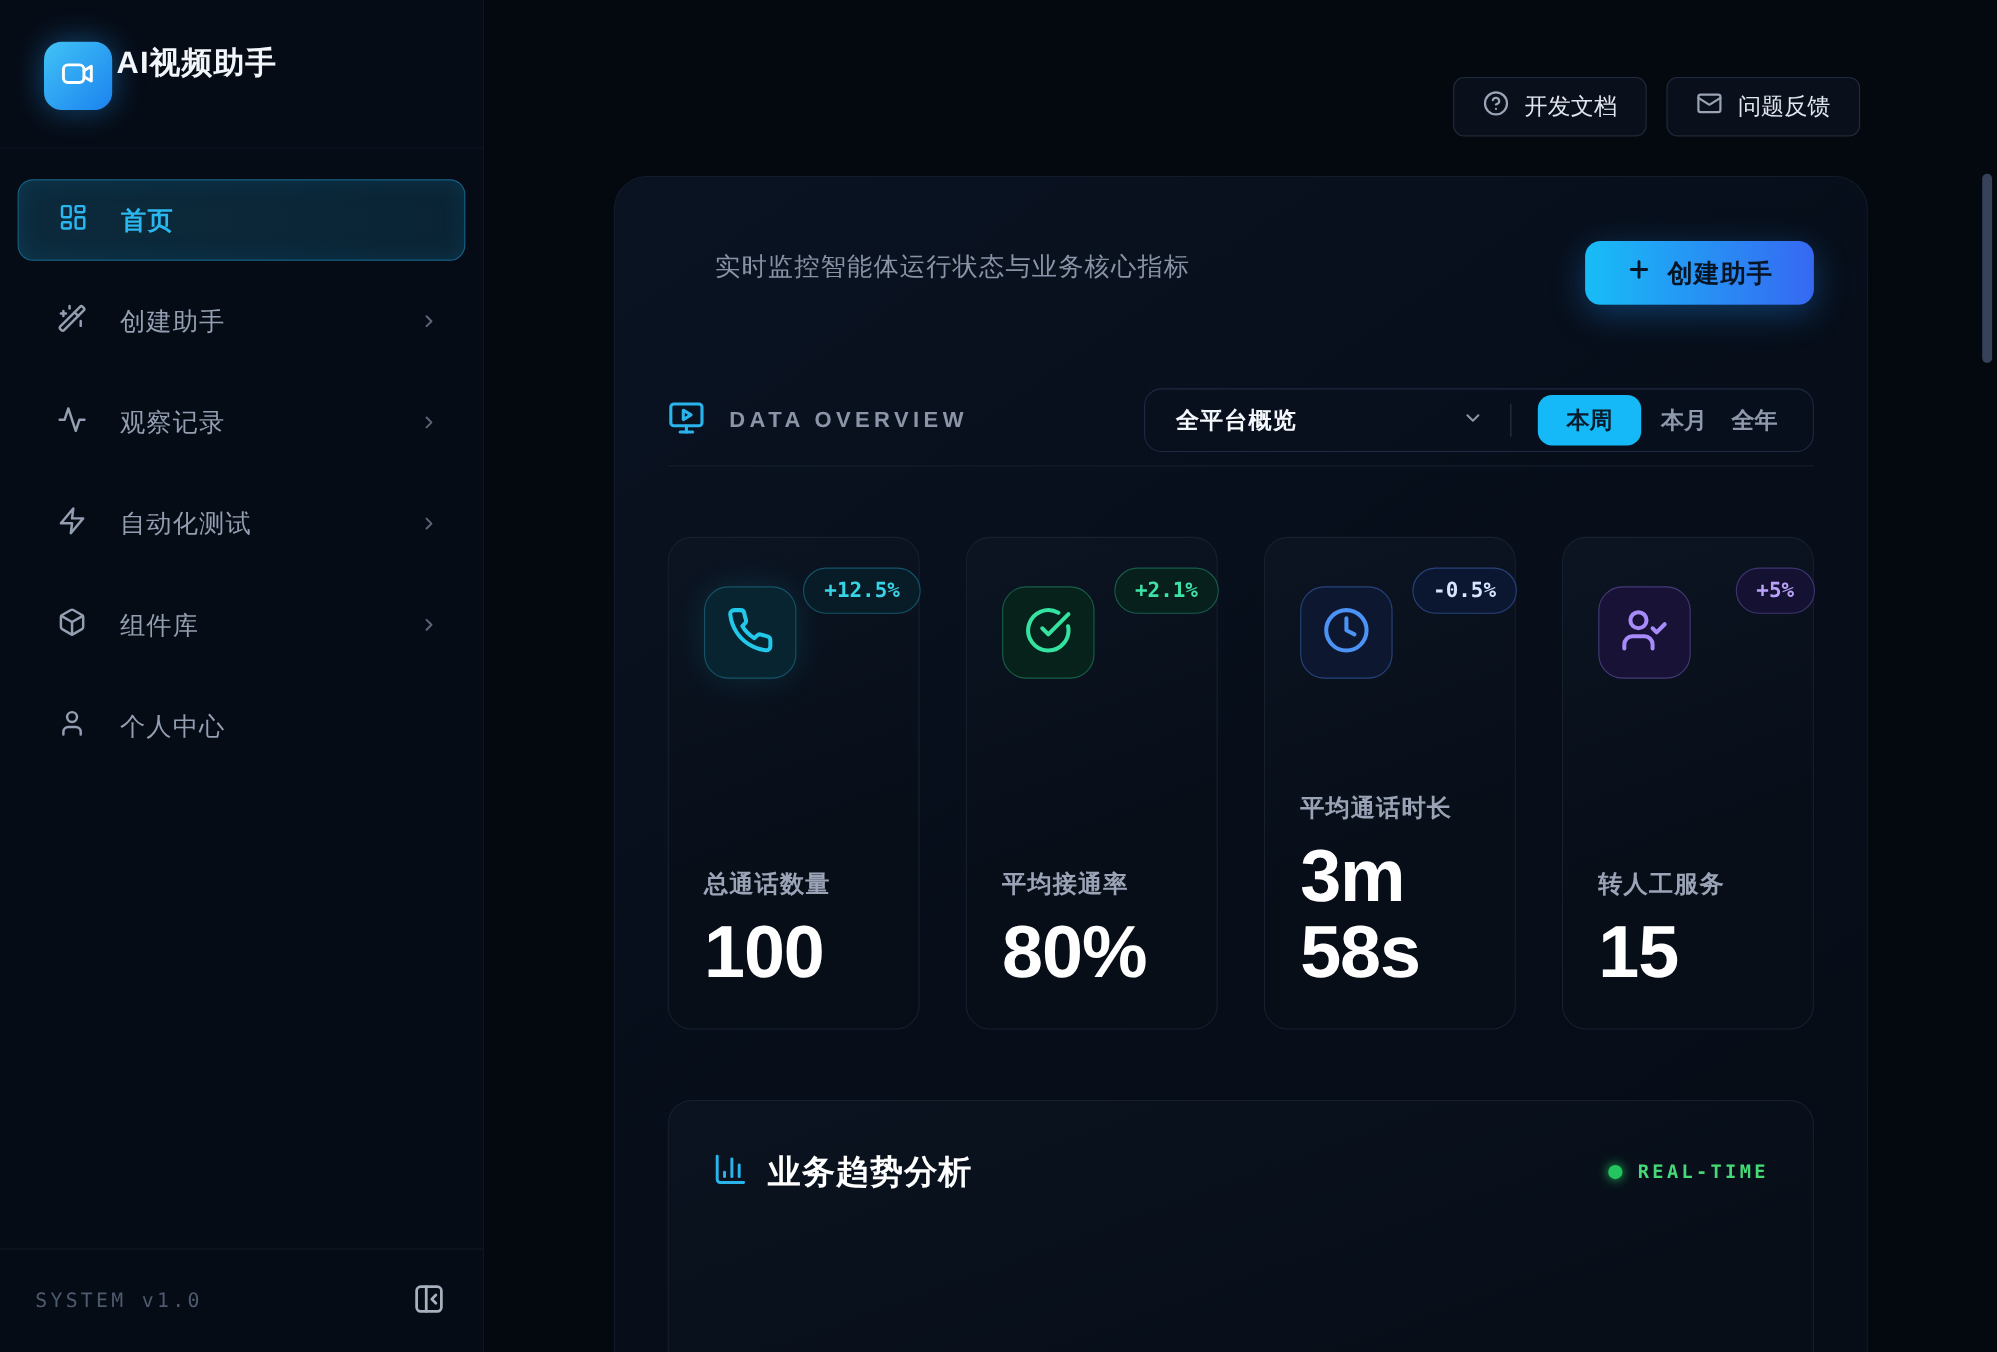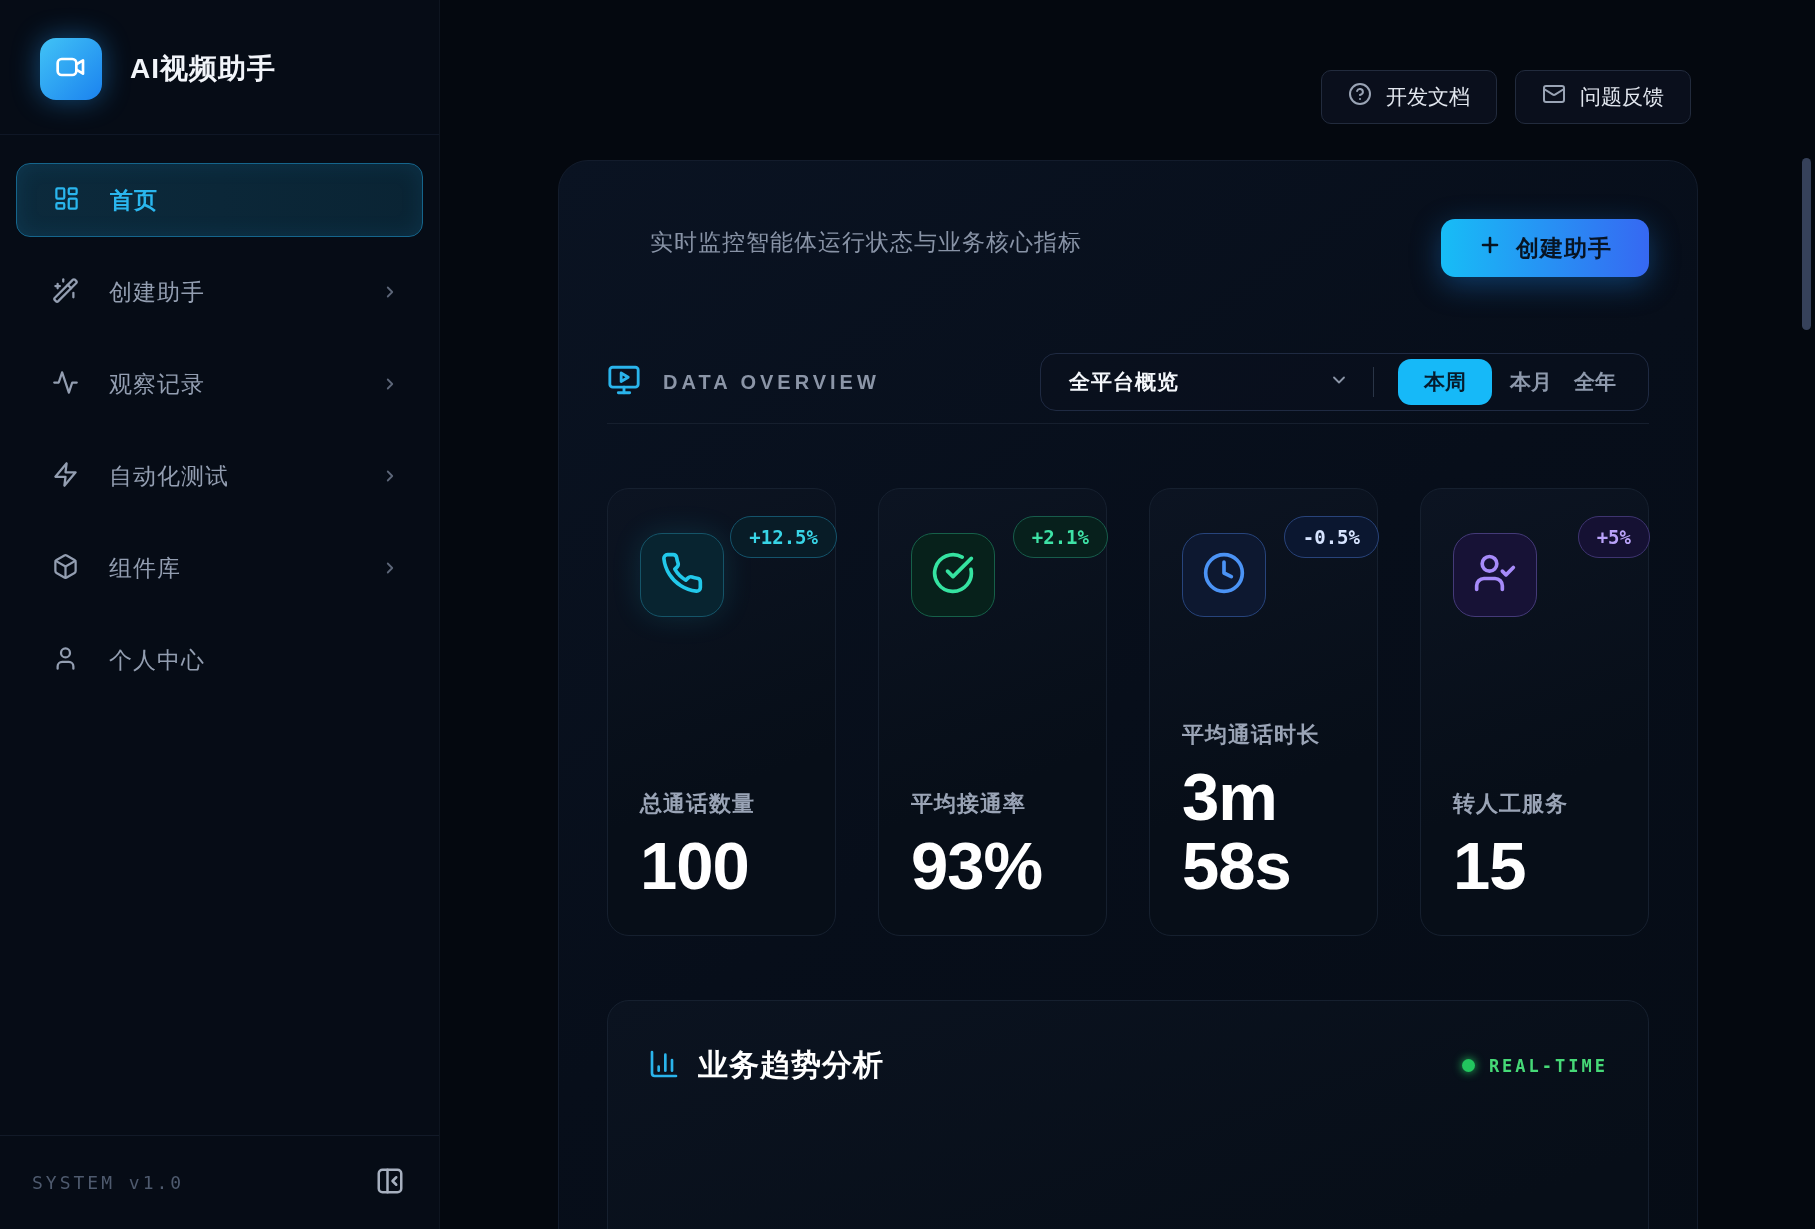--- a/index.html
+++ b/index.html
@@ -3,21 +3,21 @@
 <meta charset="utf-8">
 <style>
   * { margin:0; padding:0; box-sizing:border-box; }
   html,body { width:1815px; height:1229px; overflow:hidden; background:#04080f;
     font-family:"Liberation Sans", sans-serif; color:#e8edf4; }
   .app { display:flex; width:100%; height:100%; position:relative; }
 
   
   .sidebar { width:440px; height:100%; background:#060c16; border-right:1px solid #0e1520;
     position:relative; flex-shrink:0; }
-  .side-header { display:flex; align-items:center; gap:28px; padding:38px 36px 34px 40px;
+  .side-header { display:flex; gap:4px; padding:38px 36px 34px 40px;
     border-bottom:1px solid #0f1726; }
   .logo { width:62px; height:62px; border-radius:16px; display:flex; align-items:center; justify-content:center;
     background:linear-gradient(135deg,#41c3f6 0%,#1b82ef 100%); box-shadow:0 0 28px rgba(36,150,240,.45); }
   .logo svg { width:32px; height:32px; stroke:#ffffff; }
   .app-title { font-size:28px; font-weight:700; color:#f2f5fa; letter-spacing:1px; }
 
   .nav { padding:28px 16px 0 16px; }
   .nav-item { height:74px; margin-bottom:18px; border-radius:14px; display:flex; align-items:center;
     padding:0 24px 0 36px; gap:30px; color:#939eb1; cursor:pointer; }
   .nav-item svg { width:27px; height:27px; stroke:currentColor; flex-shrink:0; }
@@ -324,21 +324,21 @@
           <div class="stat-tile">
             <span>
               <svg viewBox="0 0 24 24" fill="none" stroke-width="2" stroke-linecap="round" stroke-linejoin="round">
                 <path d="M21.801 10A10 10 0 1 1 17 3.335"></path>
                   <path d="m9 11 3 3L22 4"></path>
               </svg>
             </span>
           </div>
           <span class="stat-badge">+2.1%</span>
           <div class="stat-label">平均接通率</div>
-          <div class="stat-value">93%</div>
+          <div class="stat-value">80%</div>
         </div>
 
         <div class="stat-card theme-blue">
           <div class="stat-tile">
             <span>
               <svg viewBox="0 0 24 24" fill="none" stroke-width="2" stroke-linecap="round" stroke-linejoin="round">
                 <circle cx="12" cy="12" r="10"></circle>
                   <polyline points="12 6 12 12 16 14"></polyline>
               </svg>
             </span>

